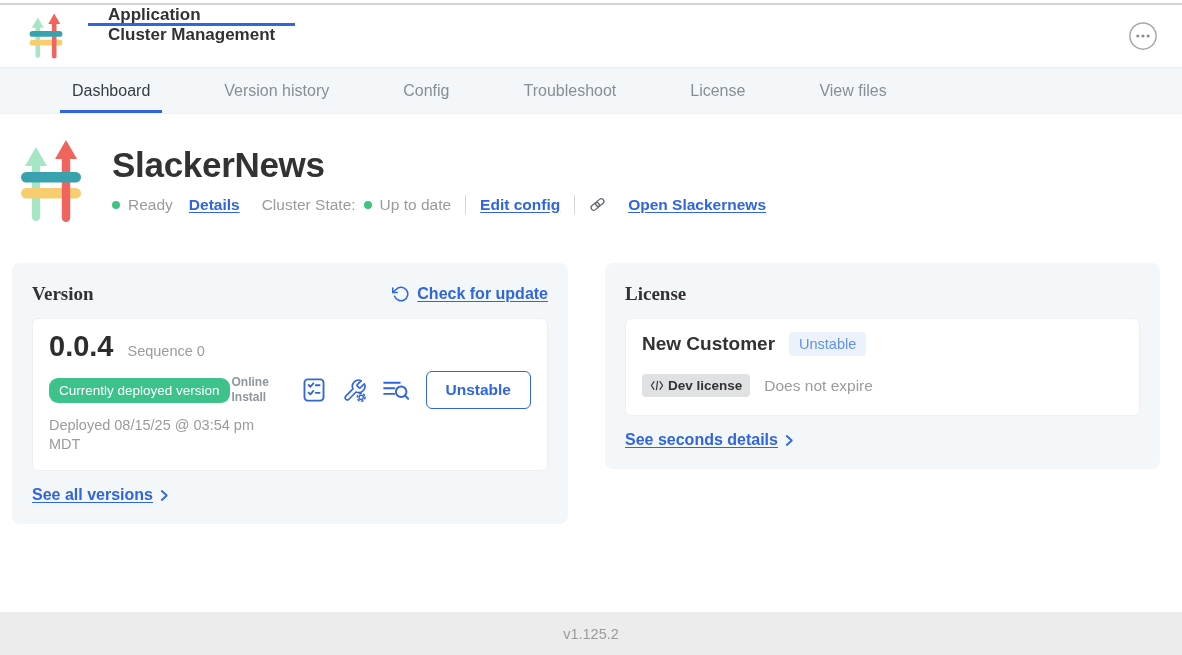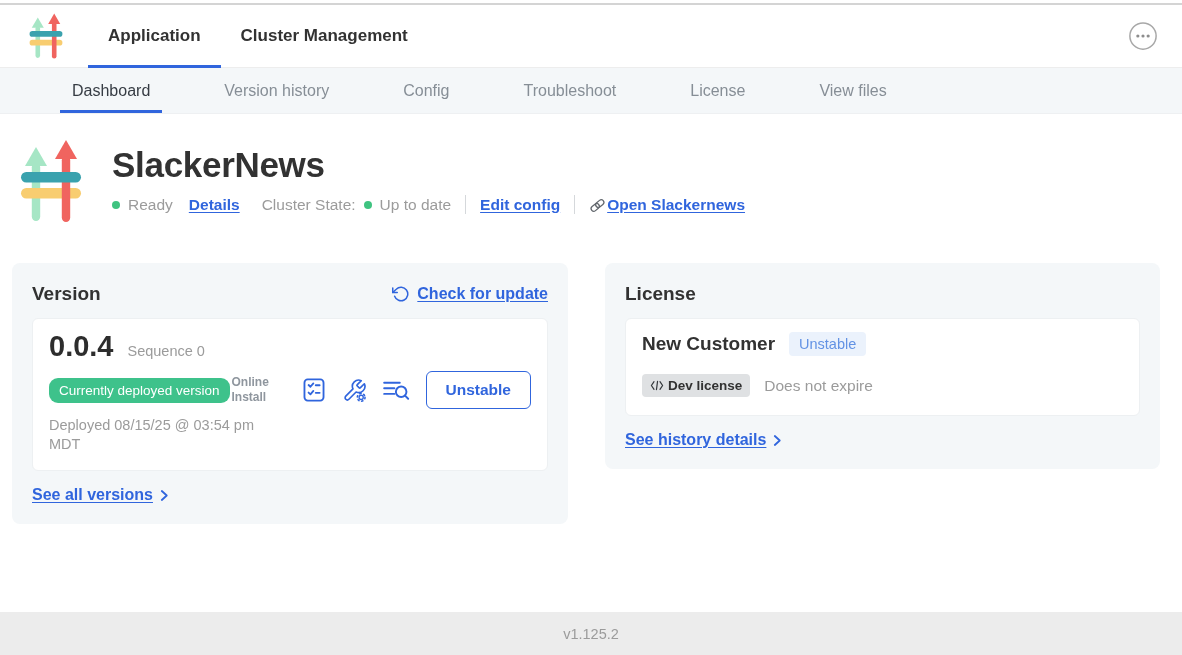--- a/index.html
+++ b/index.html
@@ -13,21 +13,21 @@
   .top-line { margin-top: 3px; height: 2px; background: #d4d4d4; }
 
   
   .main-header {
     height: 63px; display: flex; align-items: center;
     padding: 0 24px 0 28px; border-bottom: 1px solid #ededed;
     background: #fff; flex-shrink: 0;
   }
   .logo-small { display: flex; align-items: center; }
   .logo-small svg { width: 36px; height: 46px; display: block; }
-  .primary-tabs { display: flex; height: 100%; margin-left: 24px; }
+  .primary-tabs { display: flex; height: 100%; margin-left: 24px; flex-direction: column; }
   .ptab {
     display: flex; align-items: center; padding: 0 20px;
     font-size: 17px; font-weight: 600; color: #323232;
     position: relative; cursor: pointer; white-space: nowrap;
   }
   .ptab.active::after {
     content: ""; position: absolute; left: 0; right: 0; bottom: -1px;
     height: 3px; background: #3065dd;
   }
   .menu-btn {
@@ -58,29 +58,29 @@
   .hero-text { margin-left: 30px; padding-top: 6px; }
   .app-title { margin: 0; font-size: 35px; font-weight: 700; letter-spacing: -0.3px; color: #323232; }
   .status-row { margin-top: 10px; display: flex; align-items: center; font-size: 15.5px; color: #9b9b9b; }
   .dot { width: 8px; height: 8px; border-radius: 50%; background: #3fc380; margin-right: 8px; flex-shrink: 0; }
   .blink {
     color: #3065dd; font-weight: 700; text-decoration: underline;
     text-underline-offset: 2px; cursor: pointer; white-space: nowrap;
   }
   .status-row .sep { width: 1px; height: 19px; background: #d5d8db; margin: 0 14px; }
   .mr8 { margin-right: 8px; } .mr16 { margin-right: 16px; } .mr22 { margin-right: 22px; }
-  .chain-wrap { display: flex; align-items: flex-end; gap: 1px; }
+  .chain-wrap { display: flex; align-items: flex-start; gap: 22px; }
 
   
   .cards { display: flex; align-items: flex-start; gap: 37px; margin-top: 40px; padding: 0 12px; }
   .card { background: #f4f7f9; border-radius: 8px; padding: 20px; }
   .card.version { width: 556px; }
   .card.license { width: 555px; }
   .card-head { display: flex; align-items: center; }
-  .card-title { font-size: 19px; font-weight: 700; color: #323232; }
+  .card-title { font-size: 19px; font-weight: 700; color: #323232; font-family: Liberation Serif, serif; }
   .card-head-right { margin-left: auto; display: flex; align-items: center; gap: 7px; }
   .muted-note { color: #b6bcc3; font-size: 15px; margin-right: 7px; }
   .inner { background: #fff; border: 1px solid #edf0f2; border-radius: 6px; margin-top: 13px; padding: 13px 16px 10px; }
 
   .ver-row1 { display: flex; align-items: baseline; }
   .ver-number { font-size: 29px; font-weight: 700; color: #2d2d2d; line-height: 1; }
   .ver-seq { margin-left: 14px; font-size: 14.5px; color: #9b9b9b; }
   .ver-row2 { display: flex; align-items: center; margin-top: 9px; min-height: 40px; }
   .deploy-badge {
     display: inline-block; background: #3ec28b; color: #fff;
@@ -289,21 +289,21 @@
               <polyline points="11.4 1.6 14.4 6 11.4 10.4"></polyline>
               <line x1="8.6" y1="1.4" x2="7.4" y2="10.6"></line>
             </svg>
             <span>Dev license</span>
           </span>
           <span class="expiry">Does not expire</span>
         </div>
       </div>
 
       <div class="see-link-row">
-        <span class="blink">See history details</span>
+        <span class="blink">See seconds details</span>
         <svg viewBox="0 0 10 14" width="9" height="13" fill="none" stroke="#3065dd" stroke-width="2" stroke-linecap="round" stroke-linejoin="round">
           <polyline points="2 2 7.5 7 2 12"></polyline>
         </svg>
       </div>
     </div>
 
   </section>
 </main>
 
 <footer>

